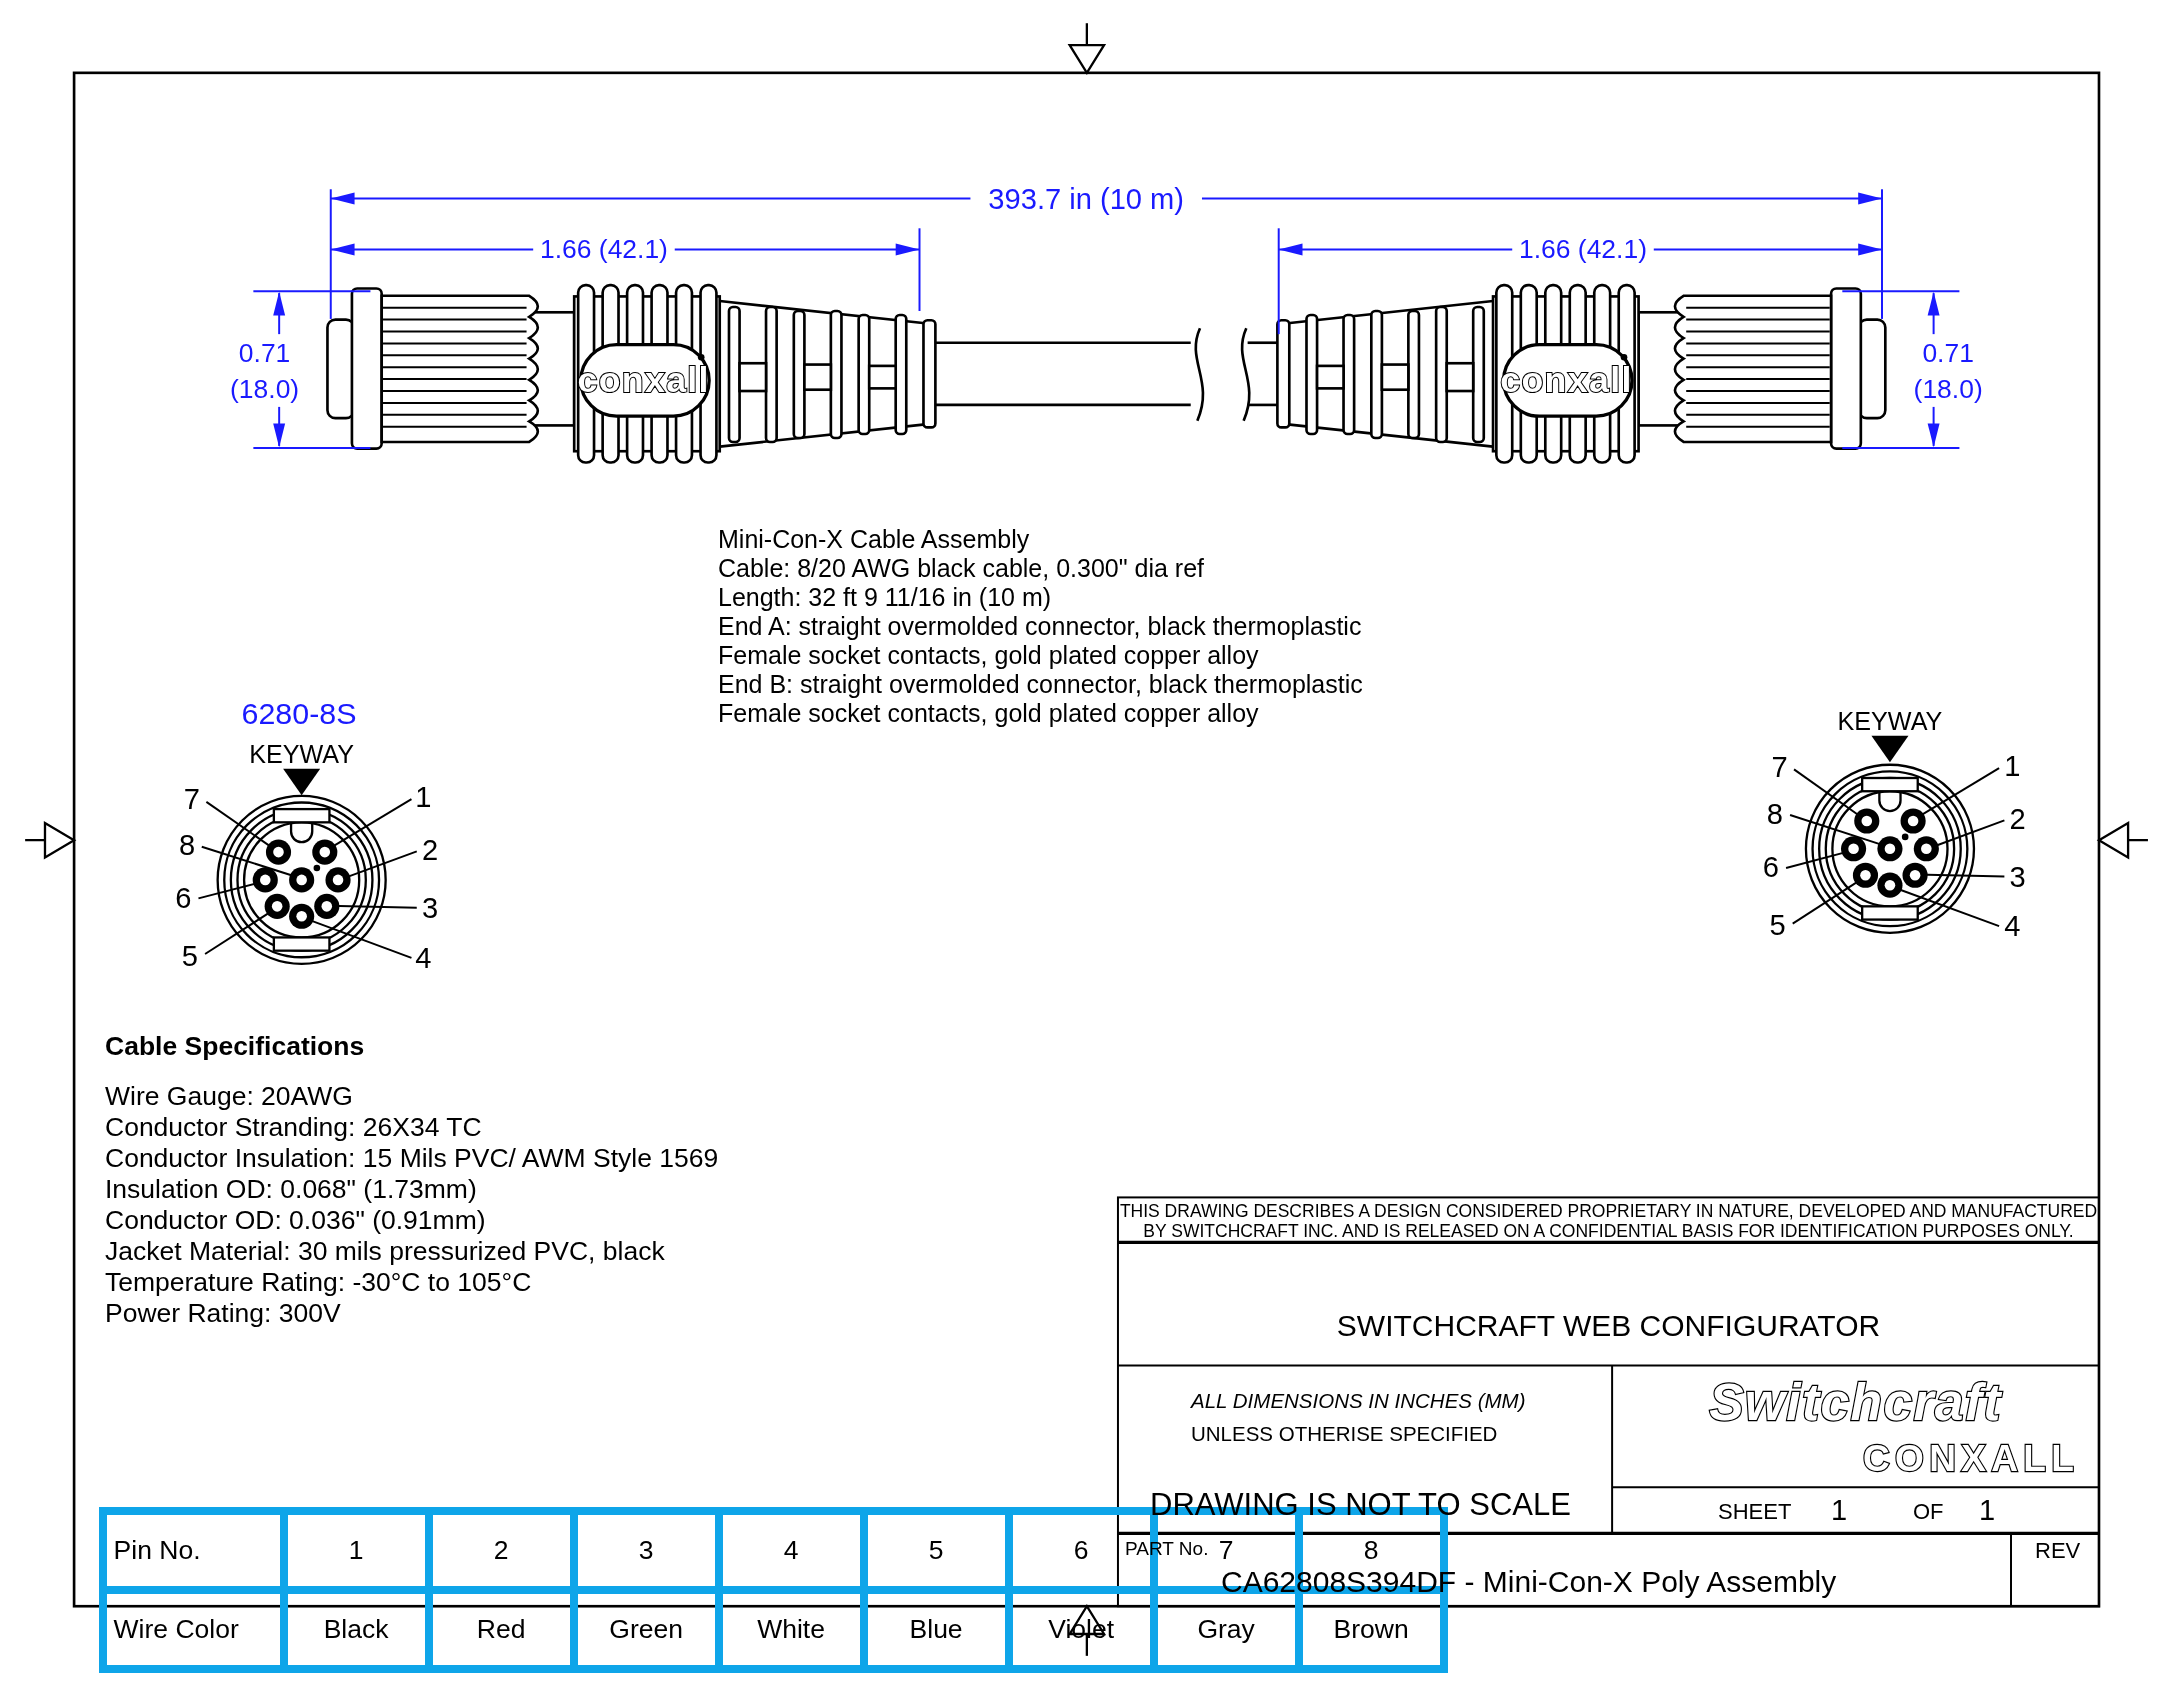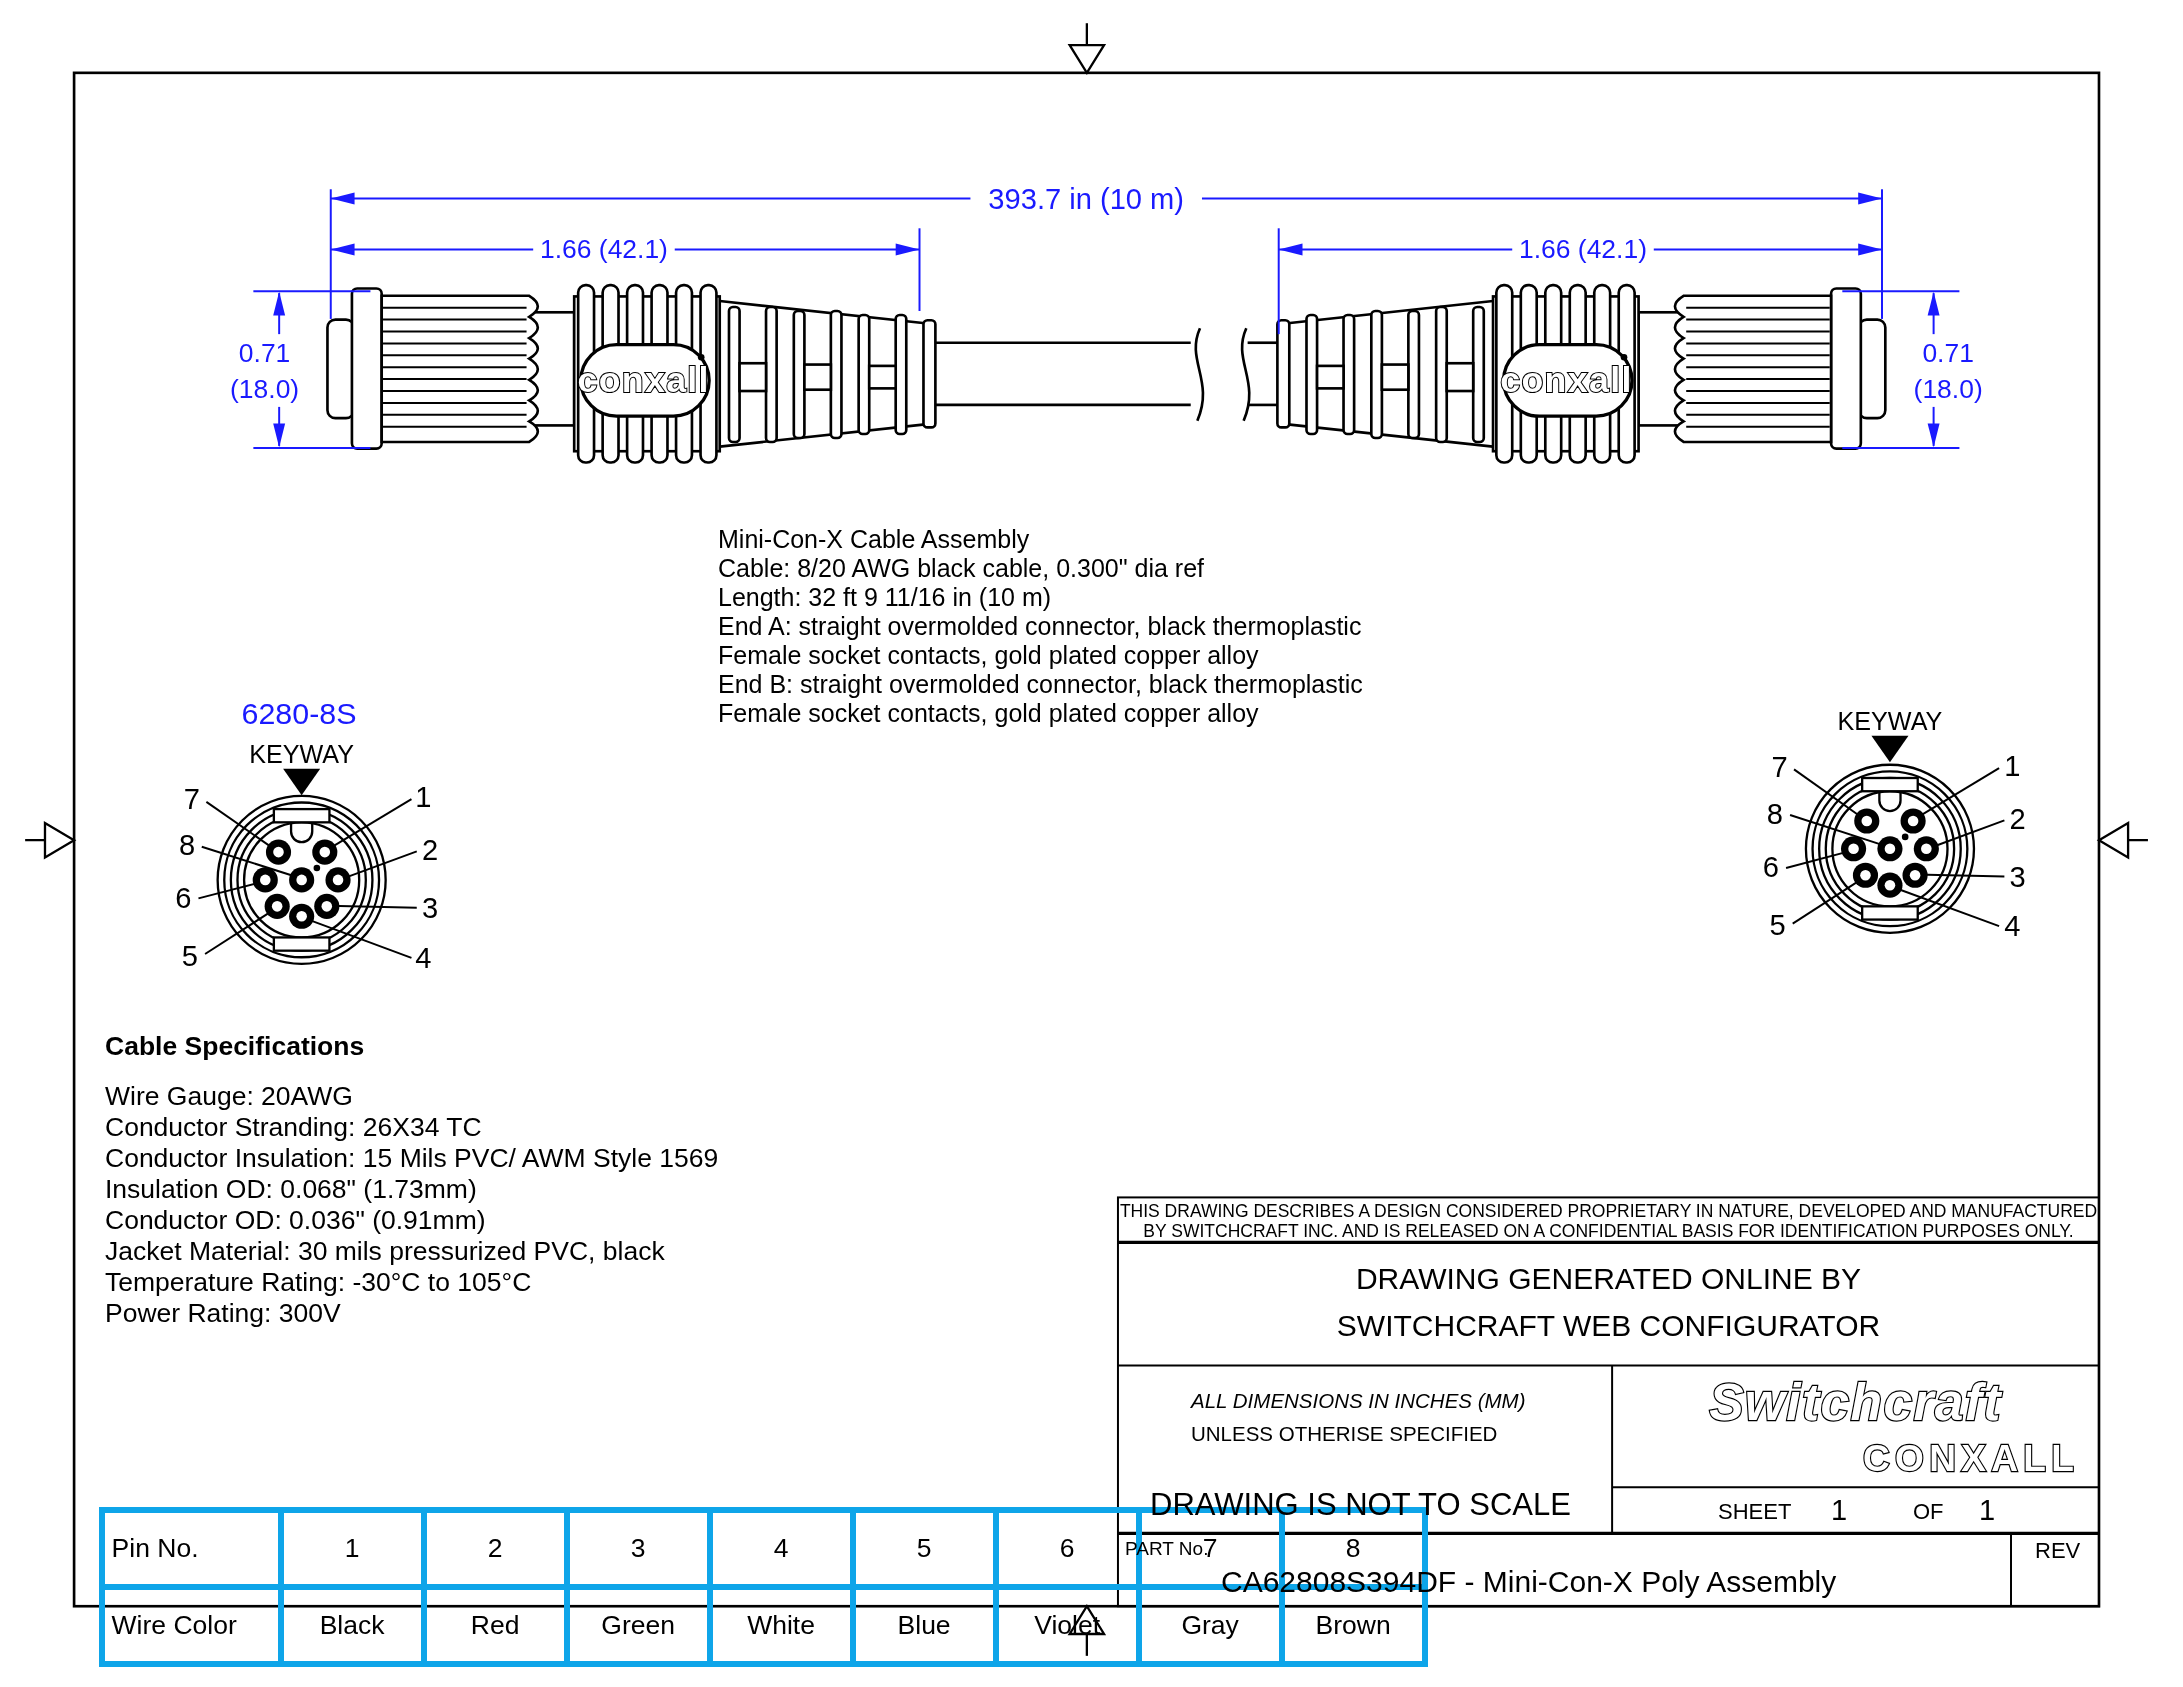--- a/index.html
+++ b/index.html
@@ -7,21 +7,21 @@
         font-family:"Liberation Sans",sans-serif;color:#000;}
   .page svg.art{position:absolute;left:0;top:0;}
   svg text{font-family:"Liberation Sans",sans-serif;}
   .abs{position:absolute;}
   .notes{left:718px;top:525px;font-size:25px;line-height:29px;white-space:nowrap;}
   .spec-title{left:105px;top:1031px;font-size:26.5px;font-weight:bold;}
   .spec-lines{left:105px;top:1081px;font-size:26.5px;line-height:31px;white-space:nowrap;}
   .ul-lines{left:105px;top:1367px;font-size:26.5px;line-height:32px;white-space:nowrap;}
   .caret{display:inline-block;width:2.6px;height:26.5px;background:#000;vertical-align:-4px;margin-left:1.3px;}
   table.pintable{position:absolute;left:99px;top:1507px;border-collapse:collapse;table-layout:fixed;}
-  table.pintable td{border:6px solid #0ea5e9;height:39px;font-size:26.5px;text-align:center;padding:16px;}
+  table.pintable td{border:8px solid #0ea5e9;height:39px;font-size:26.5px;text-align:center;padding:16px;}
   table.pintable td.lbl{text-align:left;padding-left:6.6px;width:150px;}
   table.pintable td.v{width:105px;}
   .tb-text{white-space:nowrap;}
   .prop{left:1118px;top:1201px;width:981px;text-align:center;font-size:17.5px;line-height:20px;}
   .gen1{left:1118px;top:1262px;width:981px;text-align:center;font-size:30px;}
   .gen2{left:1118px;top:1309px;width:981px;text-align:center;font-size:30px;}
   .dims1{left:1191px;top:1389px;font-size:20.5px;font-style:italic;}
   .dims2{left:1191px;top:1422px;font-size:20.5px;}
   .scale{left:1150px;top:1487px;font-size:31px;}
   .sheetlbl{left:1718px;top:1499px;font-size:22px;}
@@ -334,21 +334,20 @@
     <td class="v">Gray</td>
     <td class="v">Brown</td>
   </tr>
 </tbody>
     </table>
 
 <div class="abs prop tb-text">
   <span style="display:block">THIS DRAWING DESCRIBES A DESIGN CONSIDERED PROPRIETARY IN NATURE, DEVELOPED AND MANUFACTURED</span>
   <span style="display:block">BY SWITCHCRAFT INC. AND IS RELEASED ON A CONFIDENTIAL BASIS FOR IDENTIFICATION PURPOSES ONLY.</span>
 </div>
-<div class="abs gen1 tb-text">DRAWING GENERATED ONLINE BY</div>
 <div class="abs gen2 tb-text">SWITCHCRAFT WEB CONFIGURATOR</div>
 <div class="abs dims1 tb-text">ALL DIMENSIONS IN INCHES (MM)</div>
 <div class="abs dims2 tb-text">UNLESS OTHERISE SPECIFIED</div>
 <div class="abs scale tb-text">DRAWING IS NOT TO SCALE</div>
 
 <div class="abs logo-cell">
   <svg width="487" height="122" viewBox="0 0 736 184">
     <text x="368" y="82" text-anchor="middle" font-size="78" font-weight="bold" font-style="italic" letter-spacing="2" fill="#fff" stroke="#000" stroke-width="3.5" paint-order="stroke">Switchcraft</text>
     <text x="706" y="158" text-anchor="end" font-size="56" font-weight="bold" letter-spacing="8" fill="#fff" stroke="#000" stroke-width="3.5" paint-order="stroke">CONXALL</text>
   </svg>

